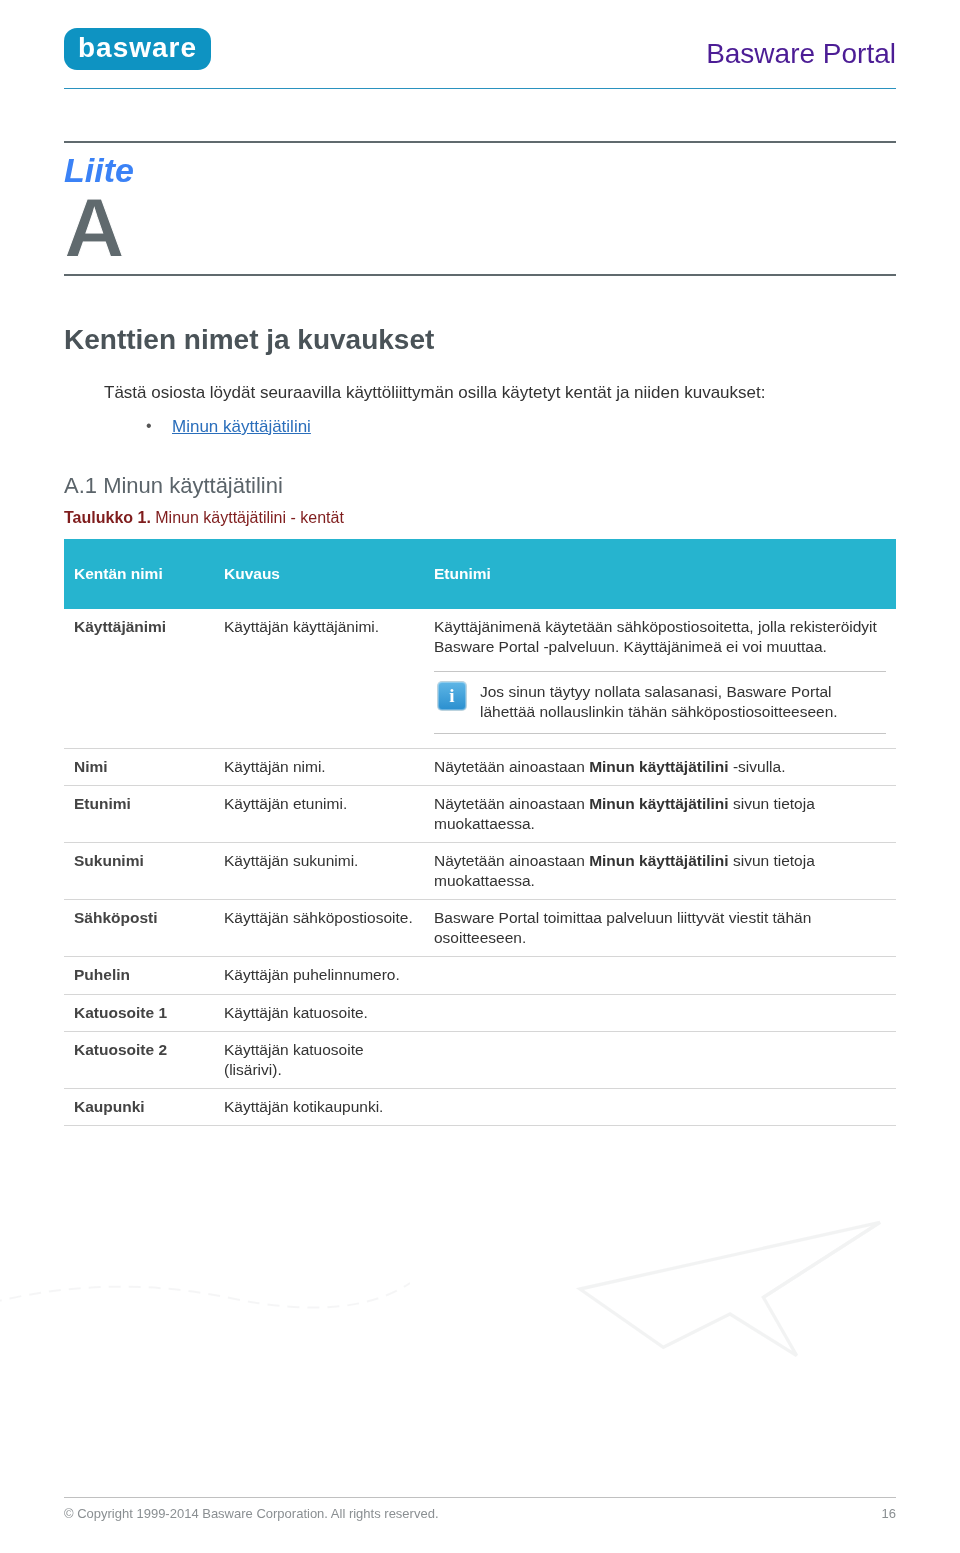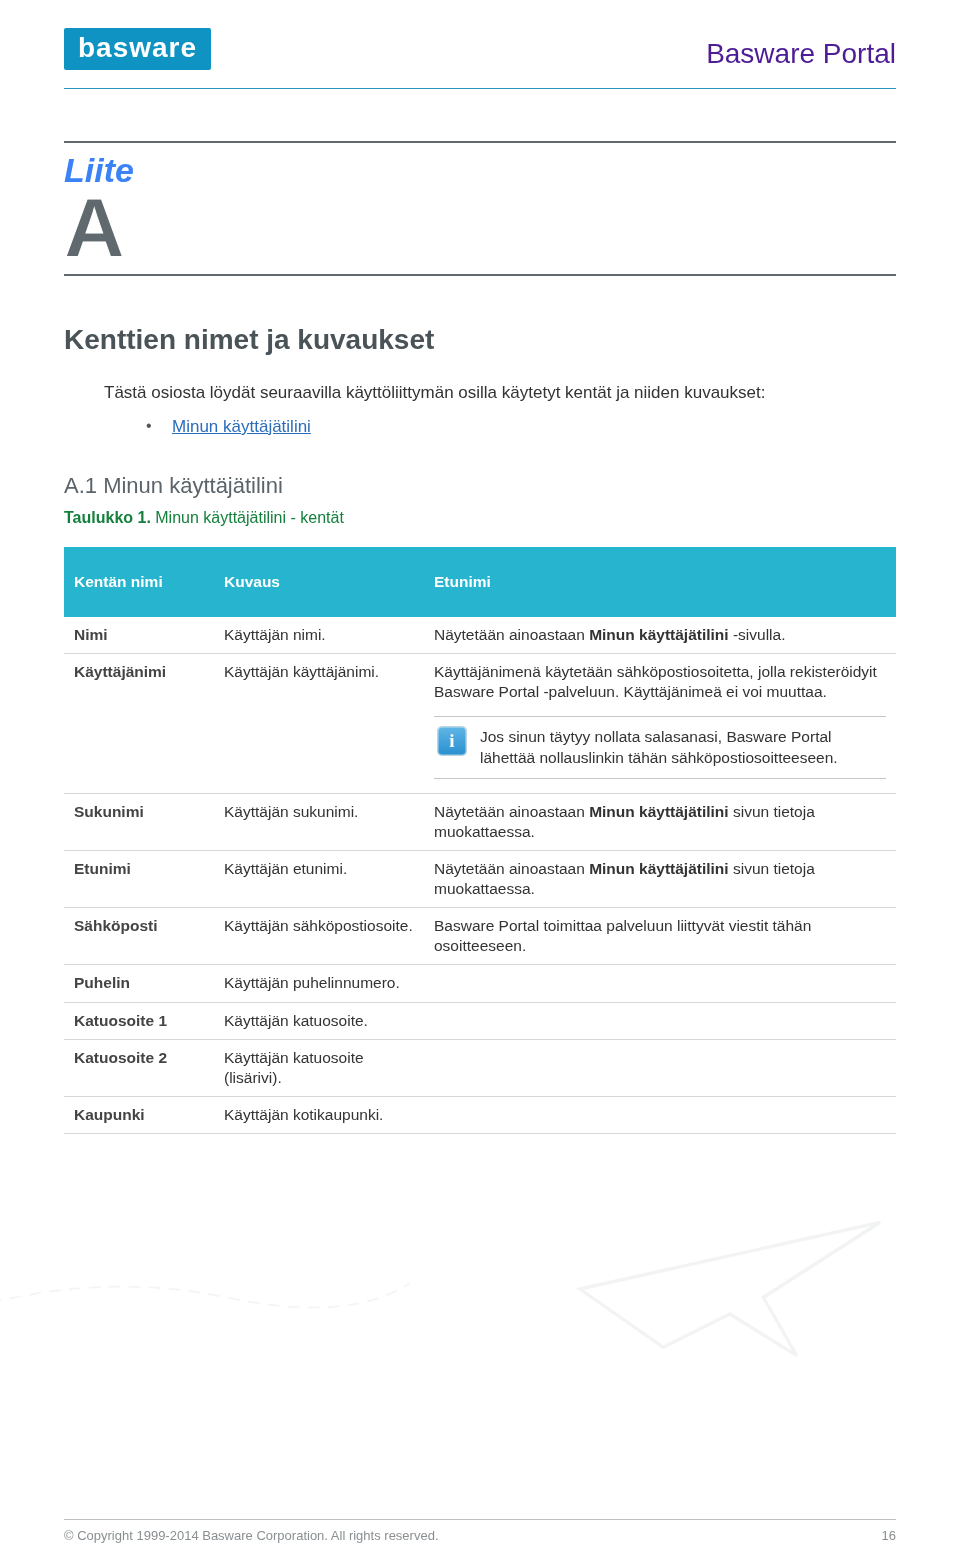--- a/index.html
+++ b/index.html
@@ -21,21 +21,21 @@
     align-items: flex-end;
     padding-bottom: 10px;
   }
   .logo-box {
     background: #0e93c2;
     color: #fff;
     font-size: 28px;
     font-weight: 600;
     letter-spacing: 1px;
     padding: 4px 14px 6px 14px;
-    border-radius: 2px;
+    border-radius: 13px;
     display: inline-block;
   }
   .portal-title {
     color: #4c1d95;
     font-size: 28px;
   }
   .hr-main {
     border: none;
     border-top: 1px solid #2a92bf;
     margin-top: 8px;
@@ -103,22 +103,22 @@
     text-decoration: underline;
   }
   h2.sub {
     color: #5b646a;
     font-size: 22px;
     font-weight: 500;
     margin-bottom: 10px;
   }
   .table-caption {
     font-size: 16px;
-    color: #15803d;
-    margin-bottom: 20px;
+    color: #7f1d1d;
+    margin-bottom: 12px;
   }
   .table-caption b { font-weight: 700; }
   table.data {
     width: 100%;
     border-collapse: collapse;
     font-size: 15.5px;
   }
   table.data thead th {
     background: #26b4cf;
     color: #fff;
@@ -155,21 +155,21 @@
     font-family: Georgia, serif;
     font-weight: bold;
     font-size: 19px;
     text-align: center;
     line-height: 28px;
     box-shadow: inset 0 0 0 1px rgba(255,255,255,.3), 0 0 0 1px #bcd3de;
   }
   .info-callout .info-text { font-size: 15.5px; line-height: 1.3; }
   .footer {
     position: absolute;
-    bottom: 10px;
+    bottom: 32px;
     left: 64px;
     right: 64px;
     border-top: 1px solid #c0c0c0;
     padding-top: 8px;
     display: flex;
     justify-content: space-between;
     font-size: 13px;
     color: #8a8f92;
   }
   
@@ -218,48 +218,48 @@
 
   <table class="data">
     <thead>
       <tr>
         <th>Kentän nimi</th>
         <th>Kuvaus</th>
         <th>Etunimi</th>
       </tr>
     </thead>
     <tbody>
-      <tr>
-        <td>Nimi</td>
-        <td>Käyttäjän nimi.</td>
-        <td>
-          <span>Näytetään ainoastaan </span><span class="note-bold">Minun käyttäjätilini</span><span> -sivulla.</span>
-        </td>
-      </tr>
       <tr>
         <td>Käyttäjänimi</td>
         <td>Käyttäjän käyttäjänimi.</td>
         <td>
           <span>Käyttäjänimenä käytetään sähköpostiosoitetta, jolla rekisteröidyit Basware Portal -palveluun. Käyttäjänimeä ei voi muuttaa.</span>
           <div class="info-callout">
             <div class="info-icon">i</div>
             <div class="info-text">Jos sinun täytyy nollata salasanasi, Basware Portal lähettää nollauslinkin tähän sähköpostiosoitteeseen.</div>
           </div>
         </td>
       </tr>
       <tr>
-        <td>Sukunimi</td>
-        <td>Käyttäjän sukunimi.</td>
+        <td>Nimi</td>
+        <td>Käyttäjän nimi.</td>
+        <td>
+          <span>Näytetään ainoastaan </span><span class="note-bold">Minun käyttäjätilini</span><span> -sivulla.</span>
+        </td>
+      </tr>
+      <tr>
+        <td>Etunimi</td>
+        <td>Käyttäjän etunimi.</td>
         <td>
           <span>Näytetään ainoastaan </span><span class="note-bold">Minun käyttäjätilini</span><span> sivun tietoja muokattaessa.</span>
         </td>
       </tr>
       <tr>
-        <td>Etunimi</td>
-        <td>Käyttäjän etunimi.</td>
+        <td>Sukunimi</td>
+        <td>Käyttäjän sukunimi.</td>
         <td>
           <span>Näytetään ainoastaan </span><span class="note-bold">Minun käyttäjätilini</span><span> sivun tietoja muokattaessa.</span>
         </td>
       </tr>
       <tr>
         <td>Sähköposti</td>
         <td>Käyttäjän sähköpostiosoite.</td>
         <td>Basware Portal toimittaa palveluun liittyvät viestit tähän osoitteeseen.</td>
       </tr>
       <tr>

